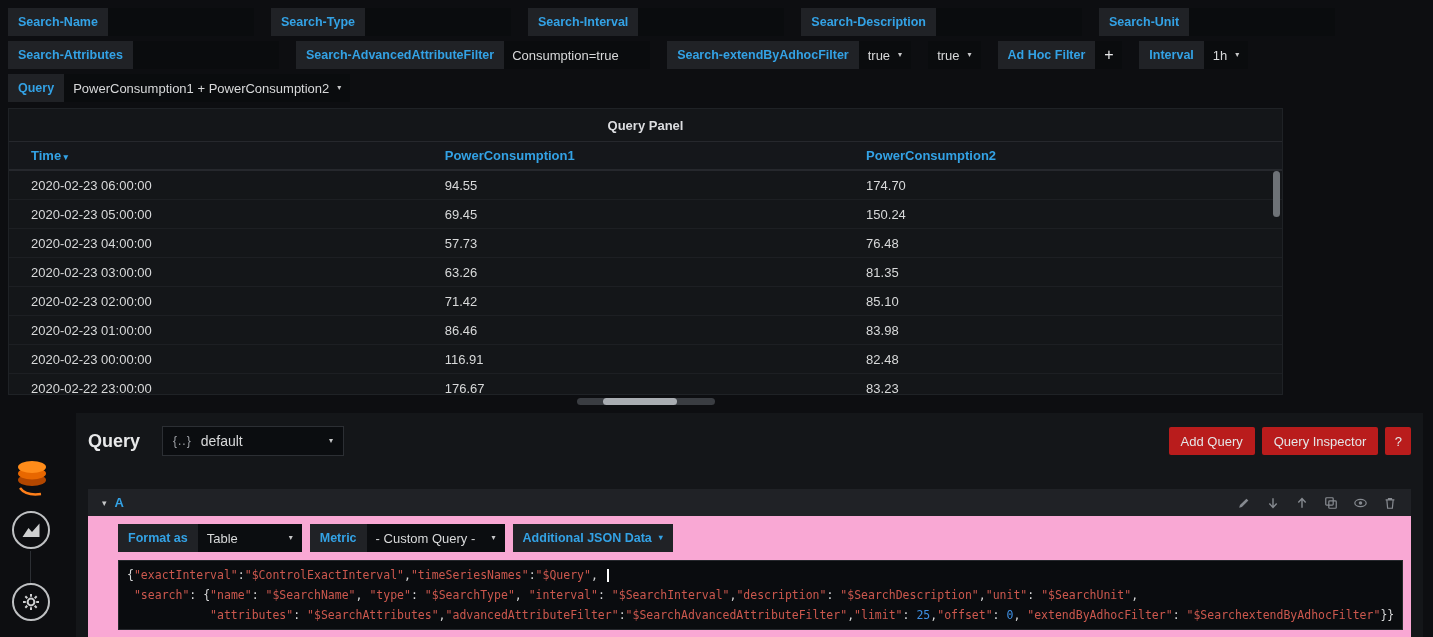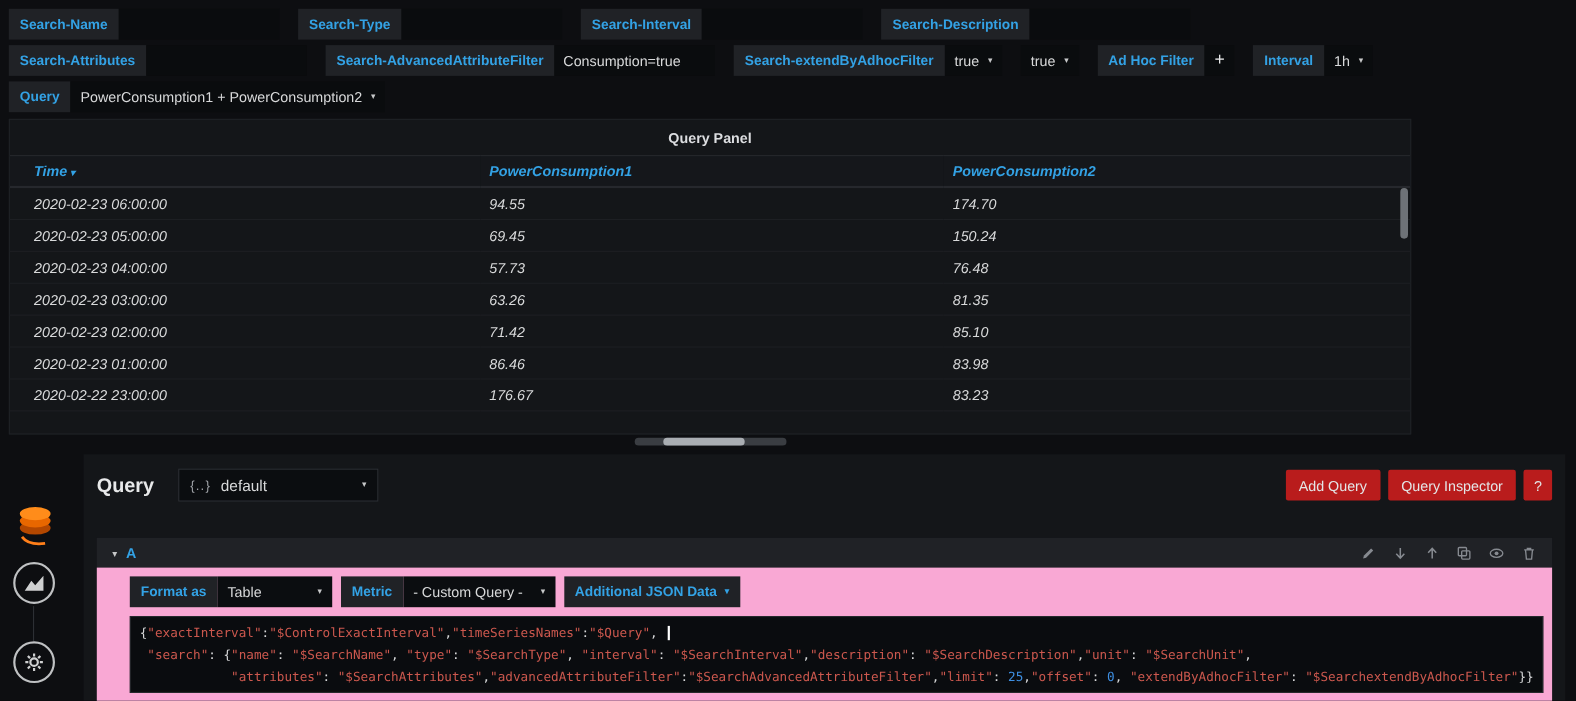--- a/index.html
+++ b/index.html
@@ -32,21 +32,21 @@
     background: #0a0c0e; color: #e8e9ea; width: 27px; display: flex;
     align-items: center; justify-content: center; font-size: 16px; cursor: pointer;
   }
 
   
   .panel {
     margin: 6px 8px 0 8px; background: #141619; border: 1px solid #1f2226;
     position: relative; height: 287px; overflow: hidden;
   }
   .panel-title { text-align: center; font-size: 13px; font-weight: 600; padding: 9px 0 8px; color: #dcdde0; }
-  table { width: 100%; border-collapse: collapse; table-layout: fixed; font-size: 13px; font-style: italic; }
+  table { width: 100%; border-collapse: collapse; table-layout: fixed; font-size: 13px; }
   thead th {
     text-align: left; color: #33a2e5; font-weight: 600; padding: 6px 8px;
     border-top: 1px solid #26282d; border-bottom: 2px solid #26282d; background: #15171b;
   }
   th:nth-child(1) { width: 33.6%; }
   th:nth-child(2) { width: 33.1%; margin-left: 20px; }
   th:first-child, td:first-child { padding-left: 22px; }
   tbody td { padding: 6.5px 8px; border-bottom: 1px solid #1d1f23; color: #d8d9da; }
   .sort-caret { color: #33a2e5; font-size: 9px; }
   .vscroll { position: absolute; right: 2px; top: 62px; width: 7px; bottom: 4px; }
@@ -138,20 +138,24 @@
           <input style="">
         </div>
         <div class="ctl">
           <span class="lbl">Search-Interval</span>
           <input style="">
         </div>
         <div class="ctl">
           <span class="lbl">Search-Description</span>
           <input style="">
         </div>
+        <div class="ctl">
+          <span class="lbl">Search-Unit</span>
+          <input style="">
+        </div>
       </div>
     <div class="var-row">
         <div class="ctl">
           <span class="lbl">Search-Attributes</span>
           <input style="">
         </div>
         <div class="ctl">
           <span class="lbl">Search-AdvancedAttributeFilter</span>
           <input value="Consumption=true" style="">
         </div>
@@ -224,20 +228,25 @@
           </tr>
           <tr>
             <td>2020-02-23 02:00:00</td>
             <td>71.42</td>
             <td>85.10</td>
           </tr>
           <tr>
             <td>2020-02-23 01:00:00</td>
             <td>86.46</td>
             <td>83.98</td>
+          </tr>
+          <tr>
+            <td>2020-02-23 00:00:00</td>
+            <td>116.91</td>
+            <td>82.48</td>
           </tr>
           <tr>
             <td>2020-02-22 23:00:00</td>
             <td>176.67</td>
             <td>83.23</td>
           </tr>
         </tbody>
     </table>
     <div class="vscroll">
         <div class="vthumb"></div>

